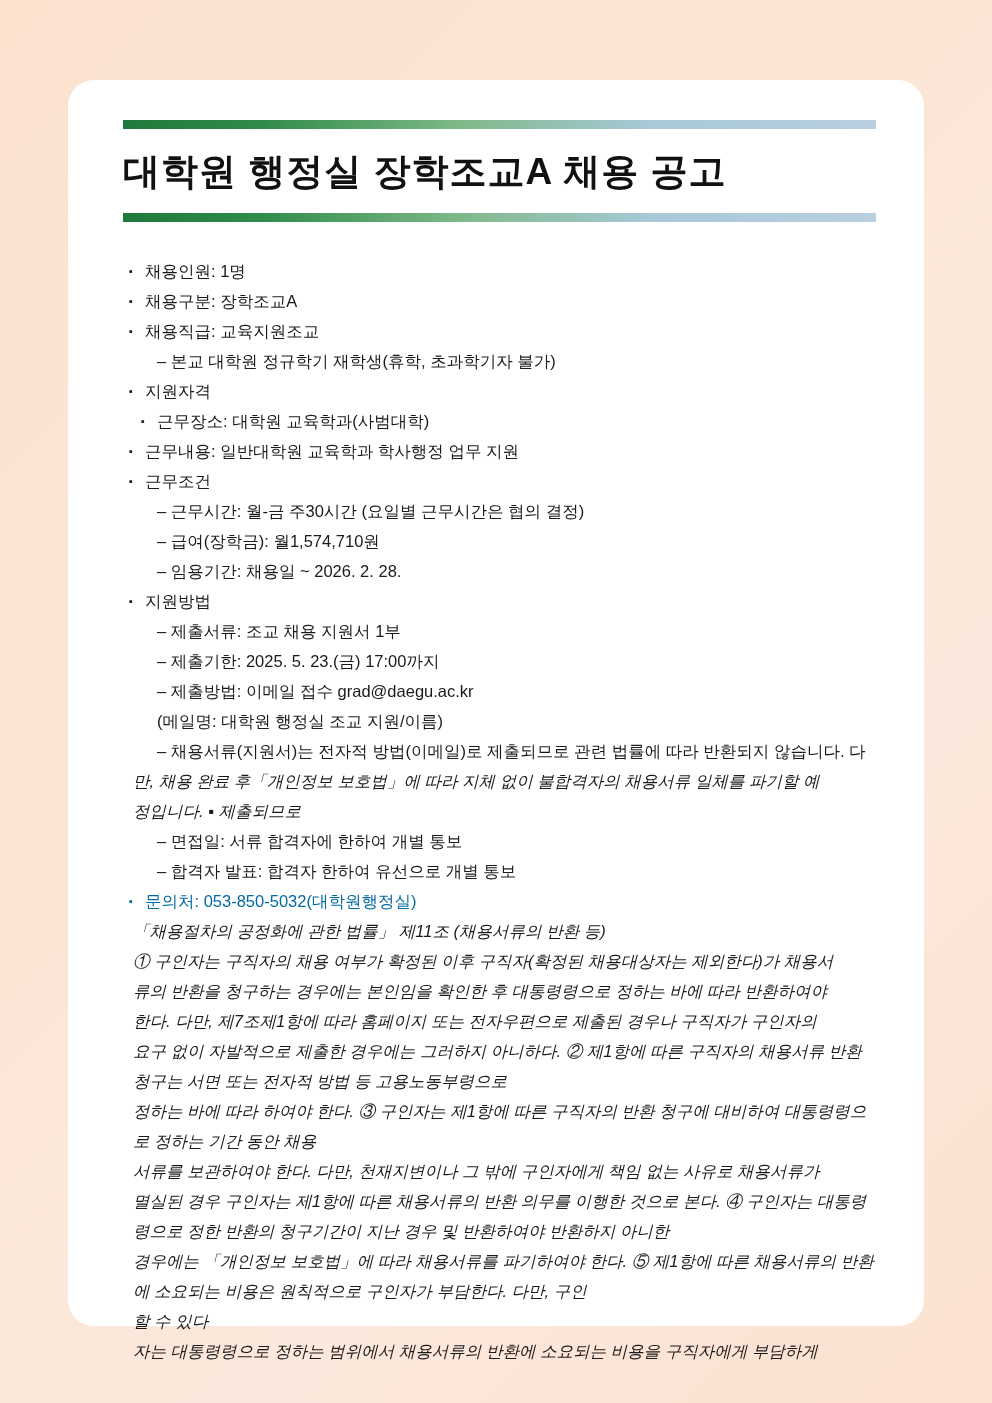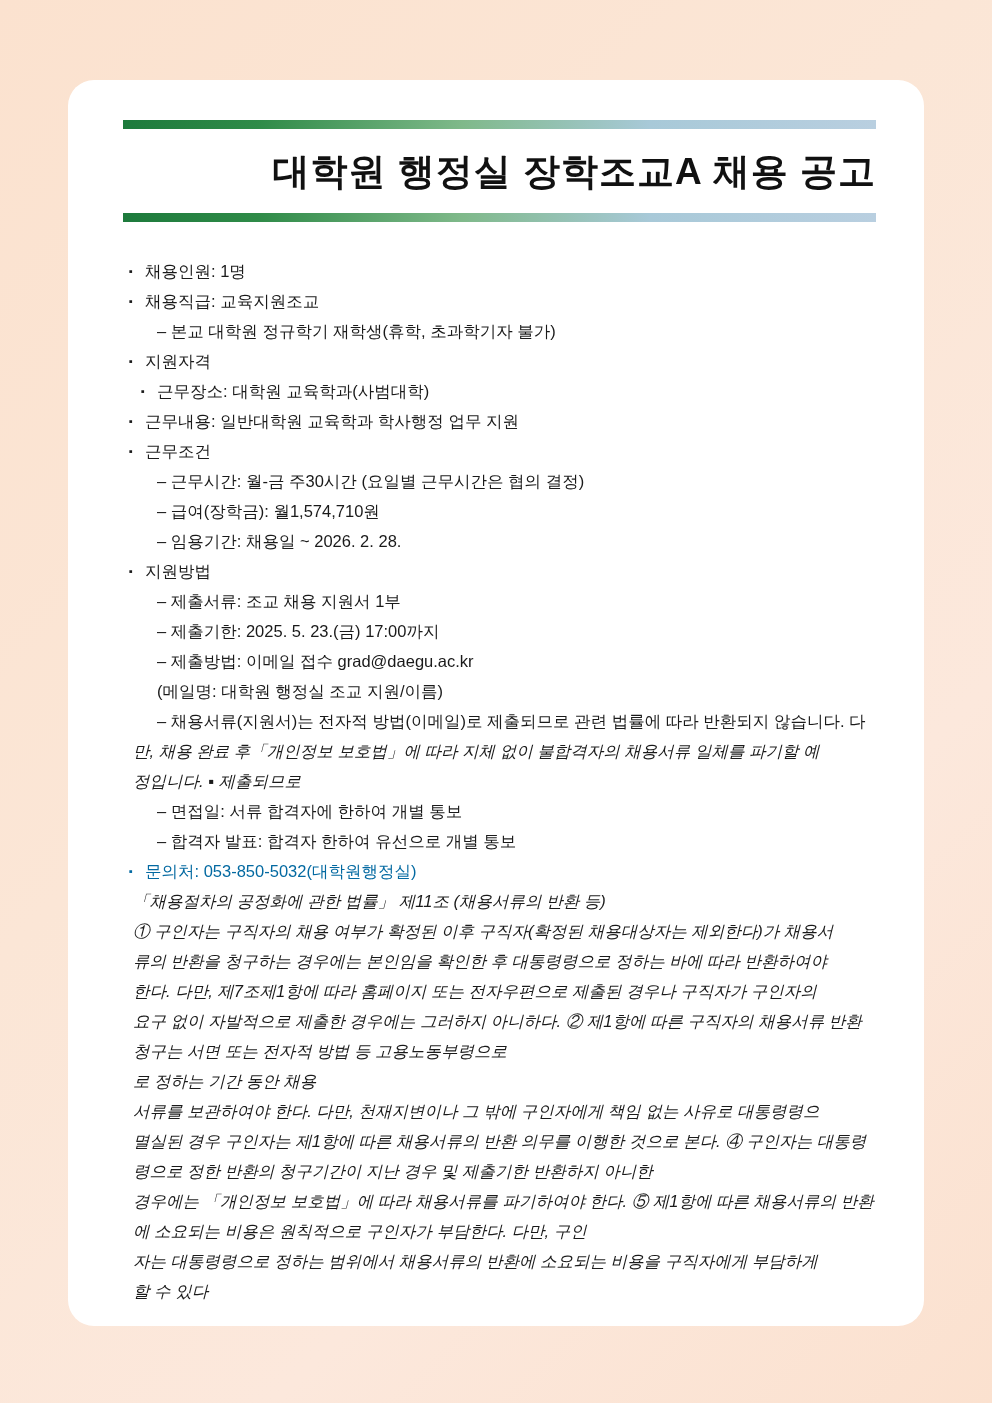--- a/index.html
+++ b/index.html
@@ -31,21 +31,21 @@
   }
   .rule {
     height: 9px;
     width: 100%;
     background: linear-gradient(90deg, #1d7a3c 0%, #2f8b48 18%, #7fb98a 45%, #a8c9d8 70%, #b9cfe0 100%);
   }
   .rule.bottom {
     margin-top: 4px;
   }
   h1.title {
-    text-align: right;
+    text-align: left;
     font-size: 37px;
     font-weight: bold;
     letter-spacing: 1px;
     color: #111111;
     margin: 18px 0 16px 0;
     font-family: "Liberation Sans", sans-serif;
   }
   .body {
     margin-top: 34px;
     font-size: 16.5px;
@@ -75,20 +75,21 @@
 </head>
 <body>
 
 <div class="page">
   <div class="inner">
     <div class="rule"></div>
     <h1 class="title">대학원 행정실 장학조교A 채용 공고</h1>
     <div class="rule bottom"></div>
     <div class="body">
         <div class="line l1 bullet">채용인원: 1명</div>
+        <div class="line l1 bullet">채용구분: 장학조교A</div>
         <div class="line l1 bullet">채용직급: 교육지원조교</div>
         <div class="line l2">– 본교 대학원 정규학기 재학생(휴학, 초과학기자 불가)</div>
         <div class="line l1 bullet">지원자격</div>
         <div class="line l2 bullet">근무장소: 대학원 교육학과(사범대학)</div>
         <div class="line l1 bullet">근무내용: 일반대학원 교육학과 학사행정 업무 지원</div>
         <div class="line l1 bullet">근무조건</div>
         <div class="line l2">– 근무시간: 월-금 주30시간 (요일별 근무시간은 협의 결정)</div>
         <div class="line l2">– 급여(장학금): 월1,574,710원</div>
         <div class="line l2">– 임용기간: 채용일 ~ 2026. 2. 28.</div>
         <div class="line l1 bullet">지원방법</div>
@@ -101,23 +102,24 @@
         <div class="line l0">정입니다. ▪ 제출되므로</div>
         <div class="line l2">– 면접일: 서류 합격자에 한하여 개별 통보</div>
         <div class="line l2">– 합격자 발표: 합격자 한하여 유선으로 개별 통보</div>
         <div class="line l1 bullet contact">문의처: 053-850-5032(대학원행정실)</div>
         <div class="line l0">「채용절차의 공정화에 관한 법률」 제11조 (채용서류의 반환 등)</div>
         <div class="line l0">① 구인자는 구직자의 채용 여부가 확정된 이후 구직자(확정된 채용대상자는 제외한다)가 채용서</div>
         <div class="line l0">류의 반환을 청구하는 경우에는 본인임을 확인한 후 대통령령으로 정하는 바에 따라 반환하여야</div>
         <div class="line l0">한다. 다만, 제7조제1항에 따라 홈페이지 또는 전자우편으로 제출된 경우나 구직자가 구인자의</div>
         <div class="line l0">요구 없이 자발적으로 제출한 경우에는 그러하지 아니하다. ② 제1항에 따른 구직자의 채용서류 반환</div>
         <div class="line l0">청구는 서면 또는 전자적 방법 등 고용노동부령으로</div>
+        <div class="line l0">정하는 바에 따라 하여야 한다. ③ 구인자는 제1항에 따른 구직자의 반환 청구에 대비하여 대통령령으</div>
         <div class="line l0">로 정하는 기간 동안 채용</div>
-        <div class="line l0">서류를 보관하여야 한다. 다만, 천재지변이나 그 밖에 구인자에게 책임 없는 사유로 대통령령으</div>
+        <div class="line l0">서류를 보관하여야 한다. 다만, 천재지변이나 그 밖에 구인자에게 책임 없는 사유로 채용서류가</div>
         <div class="line l0">멸실된 경우 구인자는 제1항에 따른 채용서류의 반환 의무를 이행한 것으로 본다. ④ 구인자는 대통령</div>
-        <div class="line l0">령으로 정한 반환의 청구기간이 지난 경우 및 제출기한 반환하지 아니한</div>
+        <div class="line l0">령으로 정한 반환의 청구기간이 지난 경우 및 반환하여야 반환하지 아니한</div>
         <div class="line l0">경우에는 「개인정보 보호법」에 따라 채용서류를 파기하여야 한다. ⑤ 제1항에 따른 채용서류의 반환</div>
         <div class="line l0">에 소요되는 비용은 원칙적으로 구인자가 부담한다. 다만, 구인</div>
+        <div class="line l0">할 수 있다</div>
         <div class="line l0">자는 대통령령으로 정하는 범위에서 채용서류의 반환에 소요되는 비용을 구직자에게 부담하게</div>
-        <div class="line l0">할 수 있다</div>
       </div>
   </div>
 </div>
 
 </body></html>

